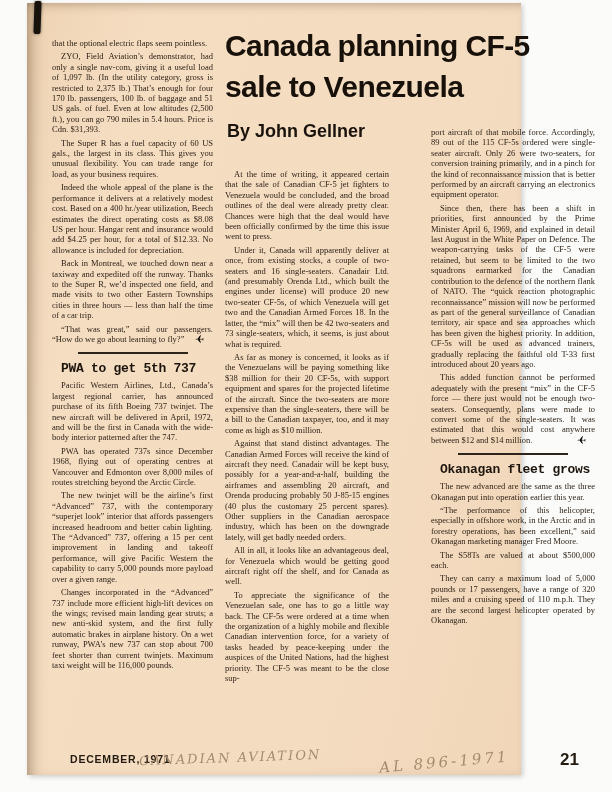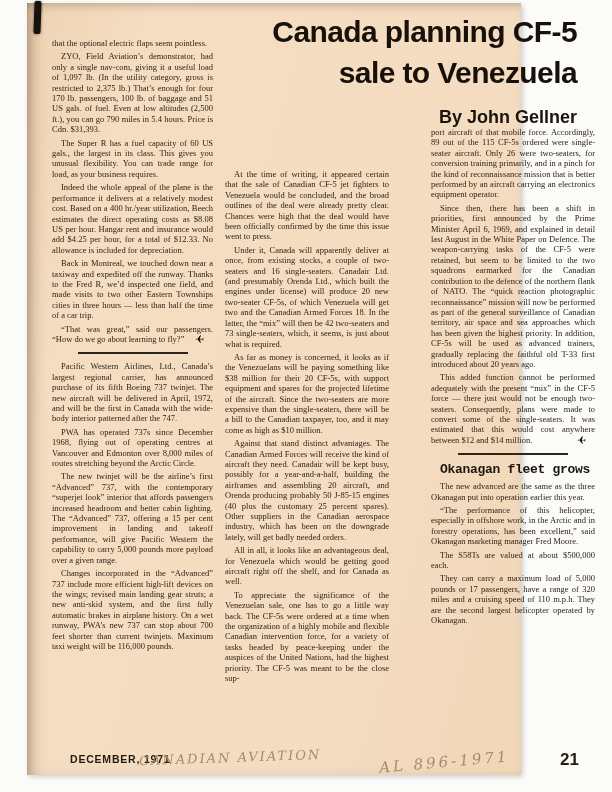--- a/index.html
+++ b/index.html
@@ -24,21 +24,21 @@
   .col{
     position:absolute;
     font-size:8.5px;line-height:10.4px;color:#2f2317;
     text-align:justify;
   }
   .col p{margin:0 0 3px;text-indent:9px;position:relative;}
   .col p.flush{text-indent:0;}
   #col1{left:25px;top:35px;width:161px;}
   #col2{left:198px;top:166px;width:164px;}
   #col3{left:372px;top:124px;width:164px;margin-left:32px;}
-  .headline-block{position:absolute;left:198px;top:8px;width:352px;text-align:right;}
+  .headline-block{position:absolute;left:198px;top:22px;width:352px;}
   .headline{
     font-family:"Liberation Sans", sans-serif;font-weight:bold;
     font-size:30px;line-height:41px;letter-spacing:-0.6px;color:#17110a;
     margin:0;
   }
   .byline{
     font-family:"Liberation Sans", sans-serif;font-weight:bold;
     font-size:18px;color:#1b140c;margin:14px 0 7px 2px;
   }
   .section-heading{
@@ -77,26 +77,27 @@
 
 <div class="page">
 
   <div class="staple-mark"></div>
 
   <div class="col" id="col1">
     <p class="flush">that the optional electric flaps seem pointless.</p>
     <p>ZYO, Field Aviation’s demonstrator, had only a single nav-com, giving it a useful load of 1,097 lb. (In the utility category, gross is restricted to 2,375 lb.) That’s enough for four 170 lb. passengers, 100 lb. of baggage and 51 US gals. of fuel. Even at low altitudes (2,500 ft.), you can go 790 miles in 5.4 hours. Price is Cdn. $31,393.</p>
     <p>The Super R has a fuel capacity of 60 US gals., the largest in its class. This gives you unusual flexibility. You can trade range for load, as your business requires.</p>
     <p>Indeed the whole appeal of the plane is the performance it delivers at a relatively modest cost. Based on a 400 hr./year utilization, Beech estimates the direct operating costs as $8.08 US per hour. Hangar rent and insurance would add $4.25 per hour, for a total of $12.33. No allowance is included for depreciation.</p>
-    <p>Back in Montreal, we touched down near a taxiway and expedited off the runway. Thanks to the Fred R, we’d inspected one field, and made visits to two other Eastern Townships cities in three hours — less than half the time of a car trip.</p>
+    <p>Back in Montreal, we touched down near a taxiway and expedited off the runway. Thanks to the Super R, we’d inspected one field, and made visits to two other Eastern Townships cities in three hours — less than half the time of a car trip.</p>
     <p>
       <span>“That was great,” said our passengers. “How do we go about learning to fly?”</span>
       <span class="dingbat">✈</span>
     </p>
     <div class="divider"></div>
+    <p class="section-heading">PWA to get 5th 737</p>
     <p>Pacific Western Airlines, Ltd., Canada’s largest regional carrier, has announced purchase of its fifth Boeing 737 twinjet. The new aircraft will be delivered in April, 1972, and will be the first in Canada with the wide-body interior patterned after the 747.</p>
     <p>PWA has operated 737s since December 1968, flying out of operating centres at Vancouver and Edmonton over 8,000 miles of routes stretching beyond the Arctic Circle.</p>
     <p>The new twinjet will be the airline’s first “Advanced” 737, with the contemporary “superjet look” interior that affords passengers increased headroom and better cabin lighting. The “Advanced” 737, offering a 15 per cent improvement in landing and takeoff performance, will give Pacific Western the capability to carry 5,000 pounds more payload over a given range.</p>
     <p>Changes incorporated in the “Advanced” 737 include more efficient high-lift devices on the wings; revised main landing gear struts; a new anti-skid system, and the first fully automatic brakes in airplane history. On a wet runway, PWA’s new 737 can stop about 700 feet shorter than current twinjets. Maximum taxi weight will be 116,000 pounds.</p>
   </div>
 
   <div class="headline-block">
     <h1 class="headline">Canada planning CF-5</h1>
     <h1 class="headline">sale to Venezuela</h1>
     <div class="byline">By John Gellner</div>

